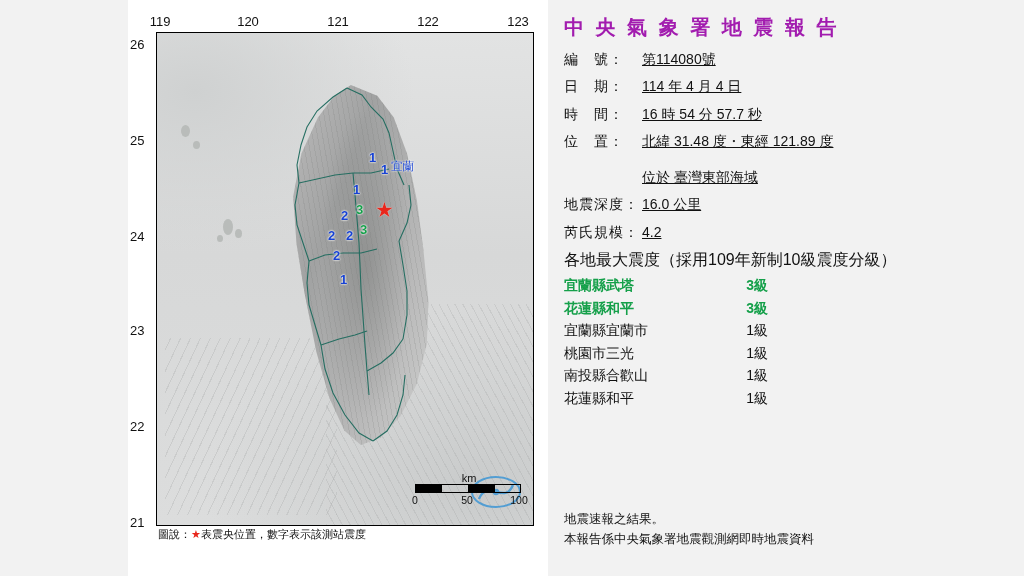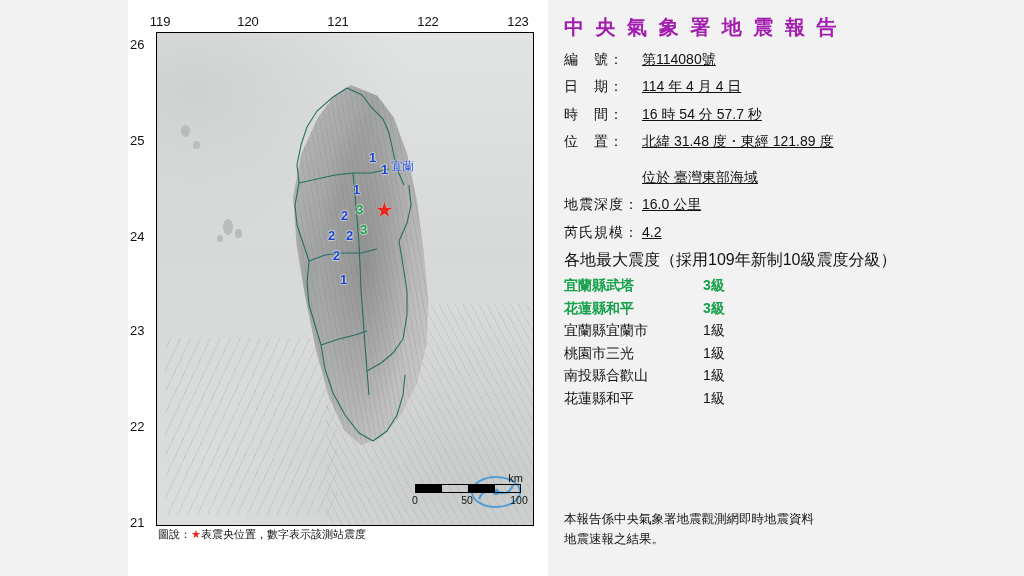--- a/index.html
+++ b/index.html
@@ -100,21 +100,21 @@
     line-height:1;text-shadow:0 0 2px #fff,0 0 2px #fff;
   }
   .inum.g{color:#15a04a;}
   .ilabel{
     position:absolute;font-size:11.5px;color:#1842d2;line-height:1;
     text-shadow:0 0 2px #fff,0 0 2px #fff;
   }
 
   
   .scale-wrap{position:absolute;right:8px;bottom:18px;width:110px;}
-  .scale-km{font-size:11px;color:#111;text-align:right;margin-right:2px;}
+  .scale-km{font-size:11px;color:#111;text-align:center;margin-right:2px;}
   .scale-bar{display:flex;height:7px;border:1px solid #000;width:104px;}
   .scale-bar div{flex:1;border-right:1px solid #000;}
   .scale-bar div:last-child{border-right:none;}
   .scale-bar .b{background:#000;}
   .scale-labels{position:relative;height:14px;font-size:10.5px;color:#111;}
   .scale-labels span{position:absolute;transform:translateX(-50%);top:1px;}
 
   .caption{
     position:absolute;left:30px;bottom:34px;font-size:11px;color:#111;
     white-space:nowrap;
@@ -129,23 +129,23 @@
   .rtitle{
     position:absolute;left:0;top:14px;font-size:20px;font-weight:bold;
     letter-spacing:3px;color:#a21caf;
   }
   .rows{position:absolute;left:0;top:50px;width:450px;font-size:14px;}
   .row{display:flex;margin-bottom:8.5px;line-height:1.35;}
   .row .k{width:78px;flex:0 0 78px;letter-spacing:1px;}
   .row .v{flex:1;text-decoration:underline;}
   .maxint{margin-top:4px;margin-bottom:6px;font-size:16px;}
   .intl{list-style:none;margin:0;padding:0;font-size:14px;}
-  .intl li{display:flex;margin-bottom:4.5px;}
+  .intl li{display:flex;margin-bottom:4.5px;gap:24px;}
   .intl li .place{width:120px;flex:0 0 120px;}
-  .intl li .lvl{width:60px;text-align:center;}
+  .intl li .lvl{width:60px;text-align:right;}
   .intl li.hl{color:#15a04a;font-weight:bold;}
   .footer{
     position:absolute;left:0;bottom:26px;font-size:12.5px;line-height:1.65;
     color:#111;
   }
 </style>
 </head>
 <body>
 
 <div id="root">
@@ -302,17 +302,17 @@
           <span class="lvl">1級</span>
         </li>
         <li>
           <span class="place">花蓮縣和平</span>
           <span class="lvl">1級</span>
         </li>
       </ul>
     </div>
 
     <div class="footer">
+      <div>地震速報之結果。</div>
       <div>本報告係中央氣象署地震觀測網即時地震資料</div>
-      <div>地震速報之結果。</div>
     </div>
   </div>
 </div>
 
 </body></html>

